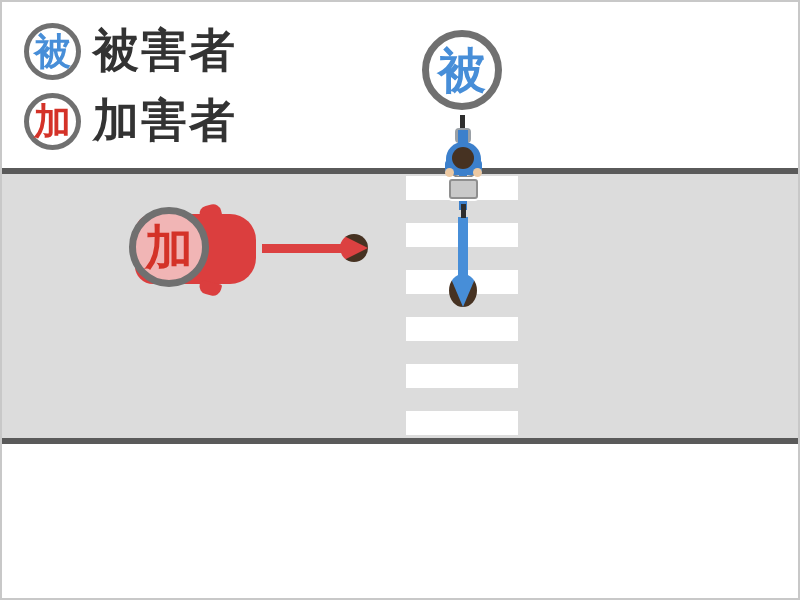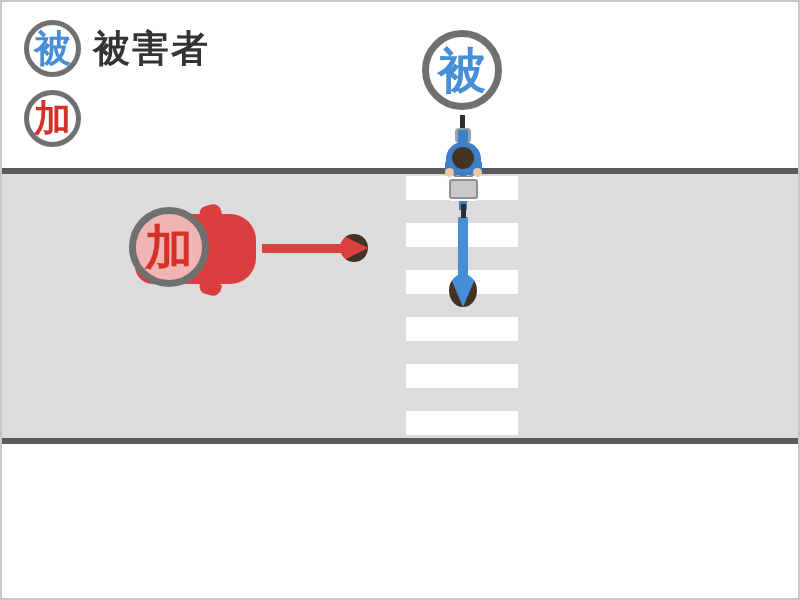--- a/index.html
+++ b/index.html
@@ -37,21 +37,21 @@
   .legend-badge {
     width: 57px; height: 57px; border-radius: 50%;
     border: 5px solid var(--badge-ring, #707070);
     background: #fff;
     display: flex; align-items: center; justify-content: center;
     font-size: 37px; font-weight: bold; line-height: 1;
     flex: 0 0 auto;
   }
   .legend-badge.victim   { color: var(--victim-blue, #478ed8); }
   .legend-badge.attacker { color: var(--attacker-red, #d43228); }
-  .legend-label { font-size: 37px; font-weight: bold; color: #333; letter-spacing: 2px; white-space: nowrap; }
+  .legend-label { font-size: 46px; font-weight: bold; color: #333; letter-spacing: 2px; white-space: nowrap; }
 
   
   .big-badge {
     width: 80px; height: 80px; border-radius: 50%;
     border: 7px solid var(--badge-ring, #707070);
     display: flex; align-items: center; justify-content: center;
     font-size: 48px; font-weight: bold; line-height: 1;
     z-index: 30;
   }
   .badge-cyclist { left: 420px; top: 28px; background: #fff; color: var(--victim-blue, #478ed8); }
@@ -139,20 +139,21 @@
   <div class="abs legend-row legend-row-victim">
     <div class="legend-badge victim">
       <span>被</span>
     </div>
     <div class="legend-label">被害者</div>
   </div>
   <div class="abs legend-row legend-row-attacker">
     <div class="legend-badge attacker">
       <span>加</span>
     </div>
+    <div class="legend-label">加害者</div>
   </div>
 
   <div class="abs big-badge badge-cyclist">
     <span>被</span>
   </div>
   <div class="abs bicycle">
     <div class="rear-wheel"></div>
     <div class="rear-fork"></div>
     <div class="seat-post"></div>
     <div class="frame-bar"></div>

